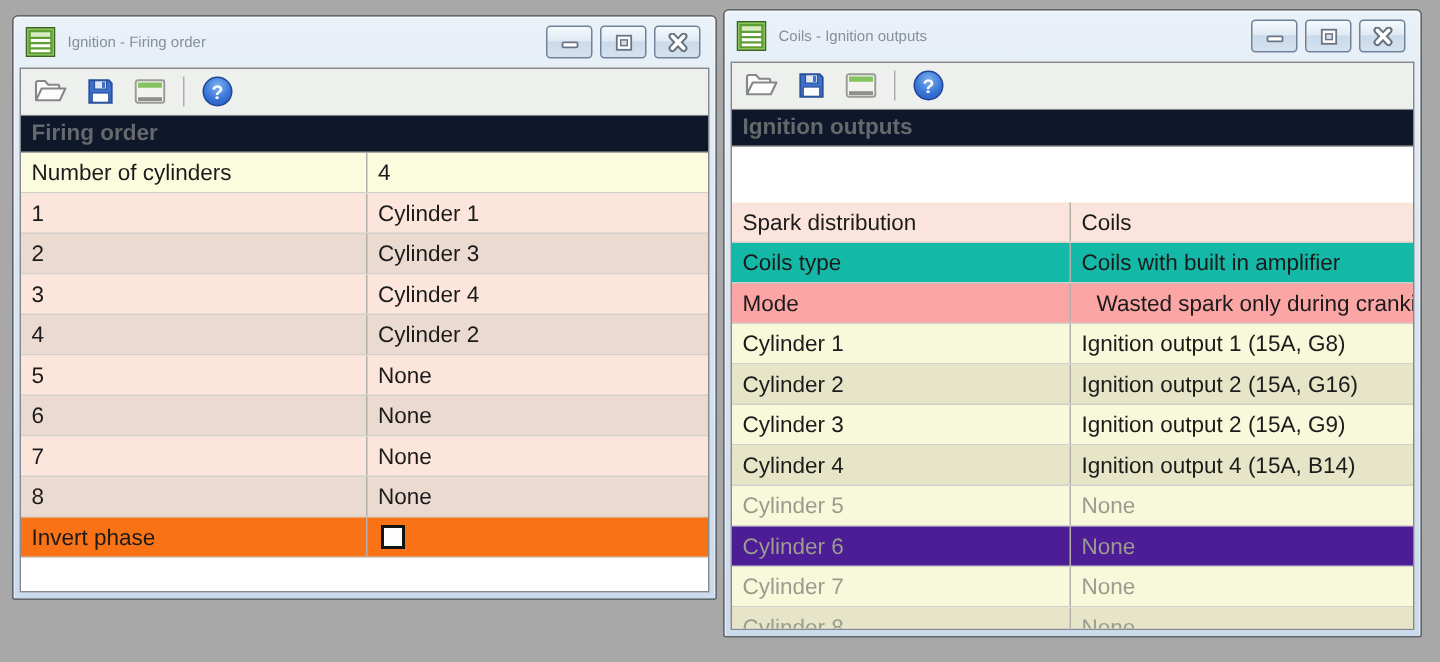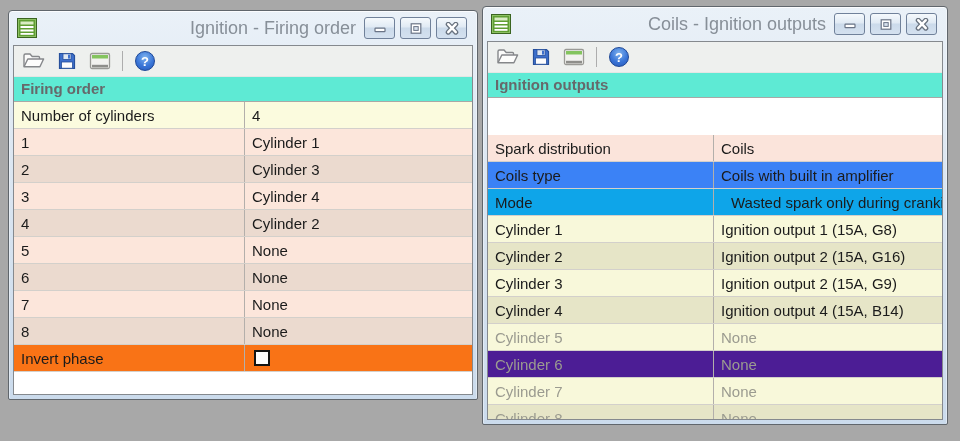--- a/index.html
+++ b/index.html
@@ -18,21 +18,21 @@
     border:1px solid #60666c;
     border-radius:4px 4px 2px 2px;
     background:linear-gradient(180deg,#eaf1f8 0%,#dde7f2 35%,#cbdbec 100%);
     box-shadow:inset 0 1px 0 rgba(255,255,255,.8), inset 1px 0 0 rgba(255,255,255,.4), inset -1px 0 0 rgba(255,255,255,.4);
     padding:0 4px 4px 4px;
   }
   .win-left  { left:8px;   top:10px; width:470px; height:390px; }
   .win-right { left:482px; top:6px;  width:466px; height:419px; }
 
   .titlebar { height:34px; display:flex; align-items:center; gap:8px; padding:0 4px; }
-  .titlebar .title { flex:1; color:#878f98; font-size:18px; white-space:nowrap; overflow:hidden;text-align:right; }
+  .titlebar .title { flex:1; color:#878f98; font-size:10px; white-space:nowrap; overflow:hidden; }
   .winbtns { display:flex; gap:5px; padding-right:2px; }
   .winbtn {
     width:31px; height:22px; border:1px solid #70819a; border-radius:3px;
     background:linear-gradient(180deg,#f5f9fc 0%,#e0eaf4 45%,#cbdaea 50%,#d4e1ef 100%);
     display:flex; align-items:center; justify-content:center; padding:0; cursor:default;
   }
 
   .client {
     position:relative; height:calc(100% - 34px);
     background:#fff; border:1px solid #85898e;
@@ -48,21 +48,21 @@
   .toolsep { width:1px; height:20px; background:#adadad; margin:0 2px; }
   .help-circle {
     width:20px; height:20px; border-radius:50%;
     background:radial-gradient(circle at 50% 30%, #7fb3ee 0%, #3a76d8 55%, #2757b8 100%);
     border:1px solid #1d4796; color:#fff; font-weight:bold; font-size:13px;
     display:flex; align-items:center; justify-content:center;
   }
 
   
   .grid-header {
-    flex:0 0 25px; background:#5eead4; border-bottom:1px solid #a9a8a6;
+    flex:0 0 25px; background:#0f172a; border-bottom:1px solid #a9a8a6;
     color:#66696b; font-weight:bold; line-height:24px; padding-left:7px;
   }
   .rows { flex:0 0 auto; }
   .row { display:flex; height:27px; border-bottom:1px solid #d3d0cb; }
   .row .cell { display:flex; align-items:center; padding-left:7px; white-space:nowrap; overflow:hidden; }
   .row .label { flex:0 0 231px; width:231px; border-right:1px solid #b3afab; }
   .win-right .row .label { flex:0 0 226px; width:226px; }
   .row .value { flex:1; }
   .row.disabled .cell { color:#9b9b90;text-align:right; }
   .checkbox { width:16px; height:16px; border:2px solid #141414; background:#fdfdfd; margin-left:2px; }
@@ -253,25 +253,25 @@
       <button class="toolbtn">
         <span class="help-circle">?</span>
       </button>
     </div>
     <div class="grid-header">Ignition outputs</div>
     <div class="rows" id="rows-right">
         <div class="row" style="background: rgb(251, 228, 219); margin-top: 37px;">
           <div class="cell label">Spark distribution</div>
           <div class="cell value">Coils</div>
         </div>
-        <div class="row" style="background: #3b82f6;">
+        <div class="row" style="background: #14b8a6;">
           <div class="cell label">Coils type</div>
           <div class="cell value">Coils with built in amplifier</div>
         </div>
-        <div class="row" style="background: #0ea5e9; gap: 10px;">
+        <div class="row" style="background: #fca5a5; gap: 10px;">
           <div class="cell label">Mode</div>
           <div class="cell value">Wasted spark only during cranking</div>
         </div>
         <div class="row" style="background: rgb(248, 248, 218);">
           <div class="cell label">Cylinder 1</div>
           <div class="cell value">Ignition output 1 (15A, G8)</div>
         </div>
         <div class="row" style="background: rgb(230, 229, 199);">
           <div class="cell label">Cylinder 2</div>
           <div class="cell value">Ignition output 2 (15A, G16)</div>

